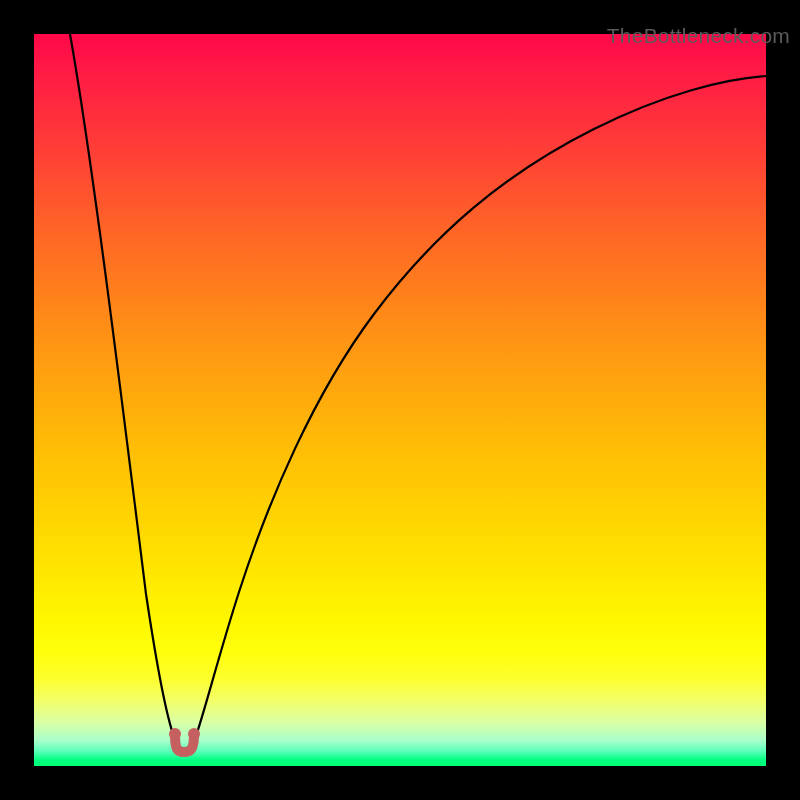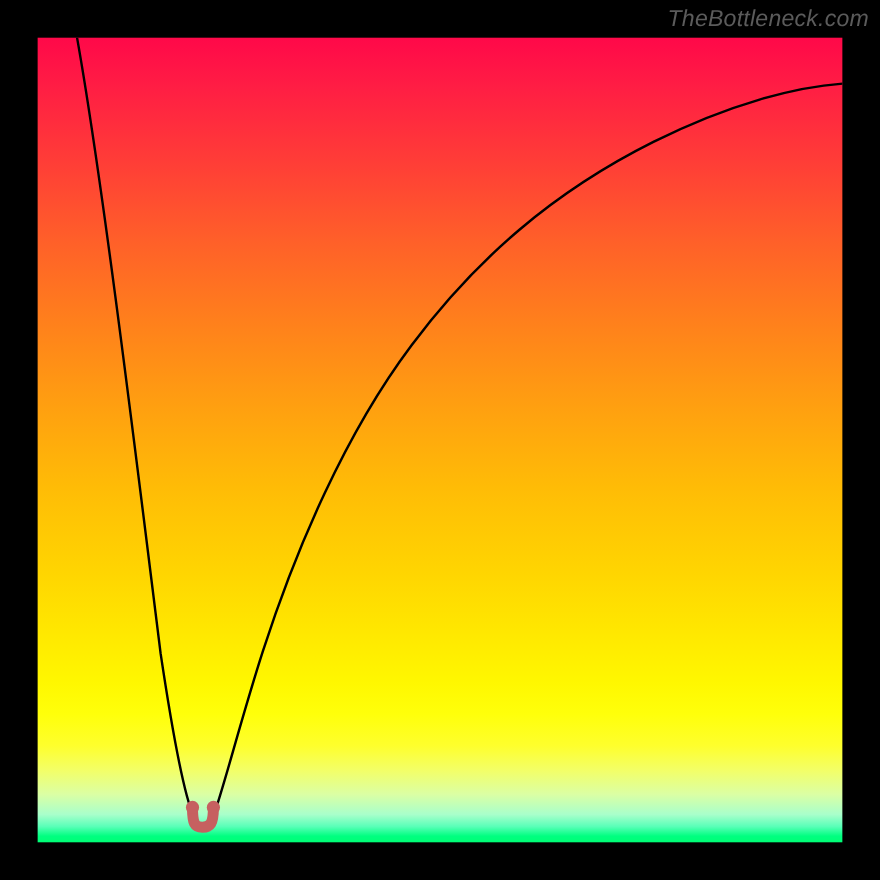--- a/index.html
+++ b/index.html
@@ -56,27 +56,26 @@
   }
   svg.curve {
     position: absolute;
     left: 0;
     top: 0;
     width: 732px;
     height: 732px;
   }
   .watermark {
     position: absolute;
-    top: 6px;
+    top: 24px;
     right: 10px;
     color: #5b5b5b;
     font-size: 21px;
     font-weight: 400;
     letter-spacing: 0.2px;
-    font-style: italic;
   }
 </style>
 </head>
 <body>
 
 <div class="frame">
 
   <div class="plot-area">
     <div class="gradient"></div>
 

